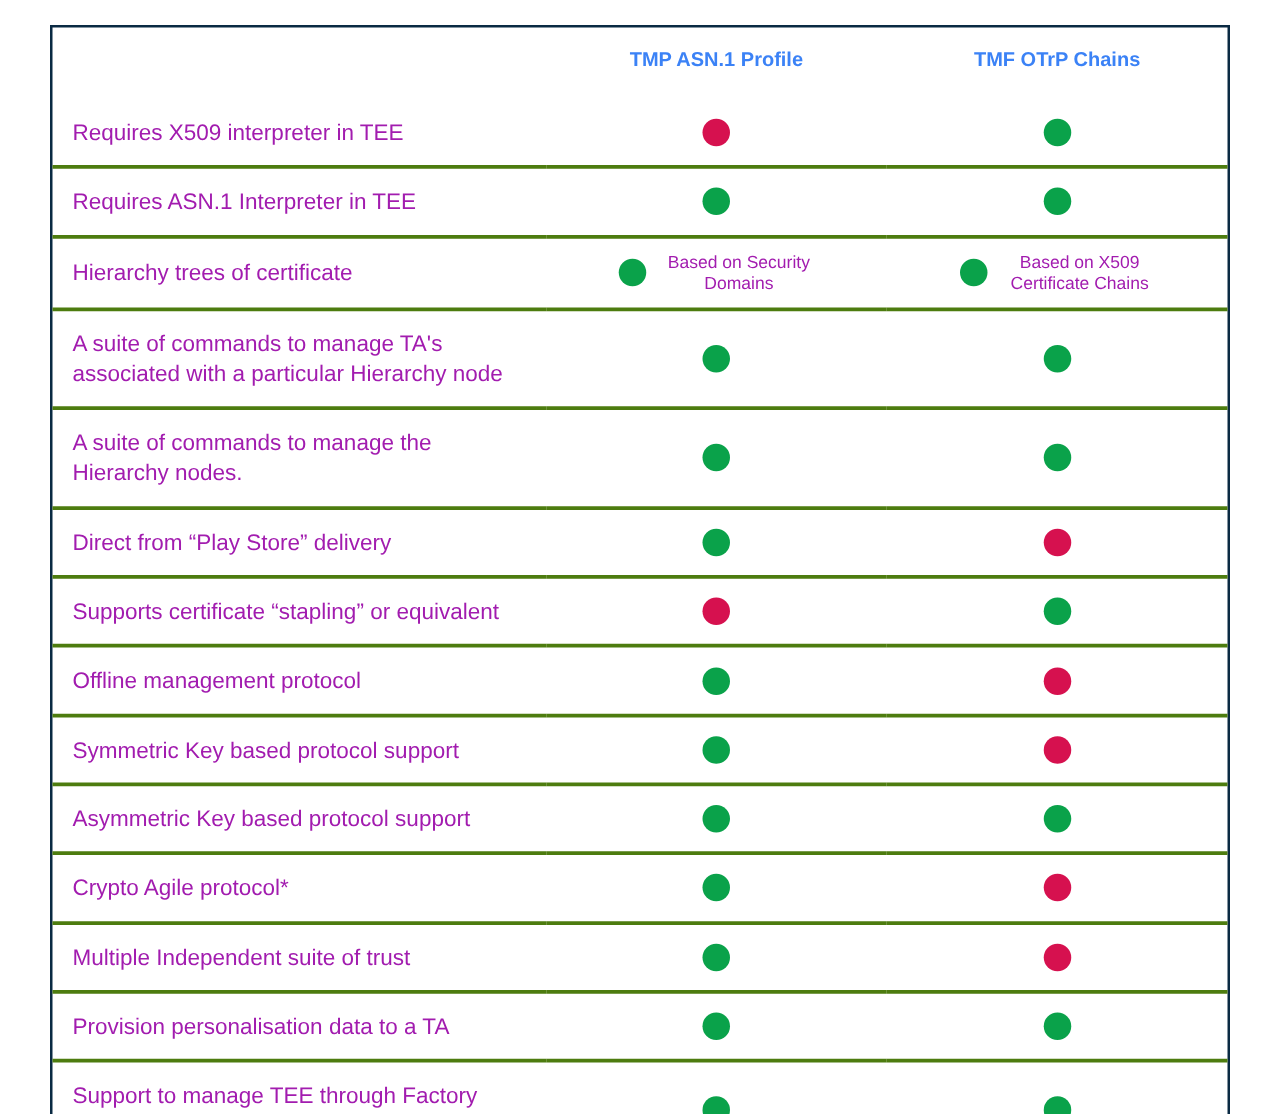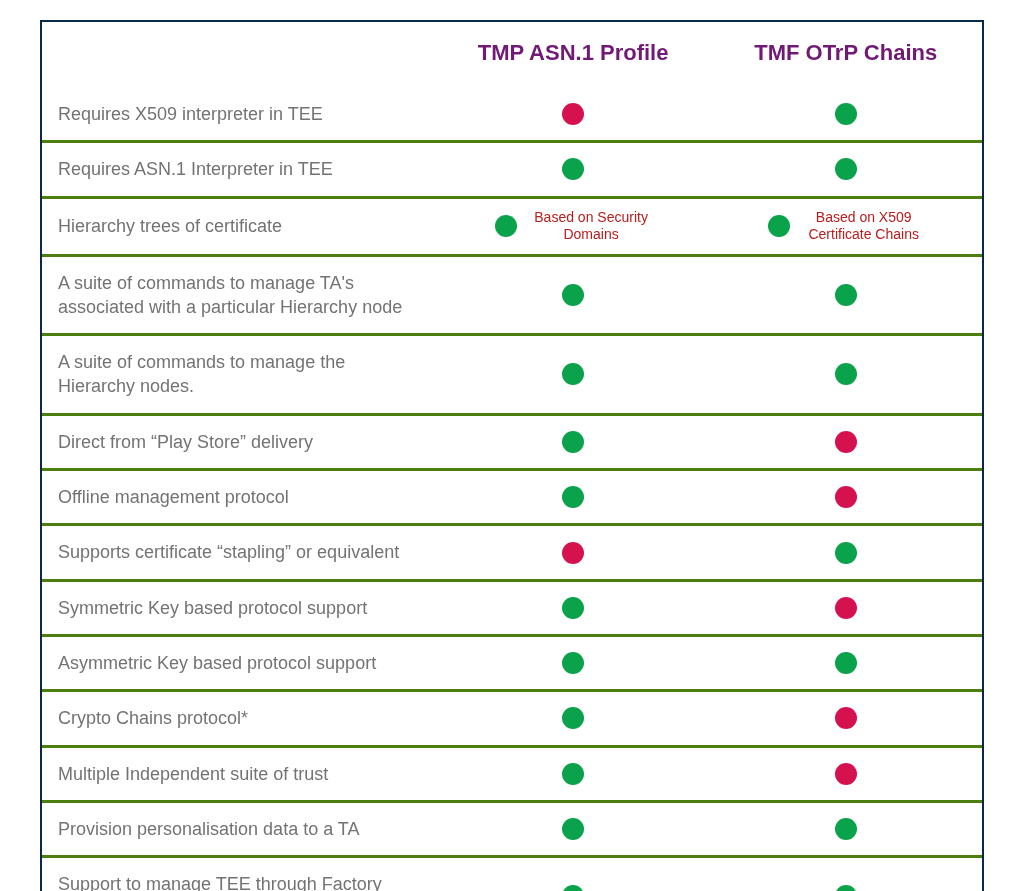--- a/index.html
+++ b/index.html
@@ -16,29 +16,29 @@
       width: 100%;
       border-collapse: collapse;
     }
     th, td {
       border-top: 3px solid #4d7c0f;
       padding: 0;
       vertical-align: middle;
     }
     tr:first-child th, tr:first-child td { border-top: none; }
     th {
-      color: #701a75;
+      color: #3b82f6;
       font-weight: 600;
-      font-size: 22px;
+      font-size: 16px;
       text-align: center;
       padding: 18px 8px 22px;
     }
     th.lbl { text-align: left; }
     td.lbl {
-      color: #737373;
+      color: #a21caf;
       font-size: 18px;
       font-weight: 400;
       text-align: left;
       padding: 14px 12px 14px 16px;
       line-height: 1.35;
       width: 42%;
     }
     td.col {
       width: 29%;
       text-align: center;
@@ -53,21 +53,21 @@
     .dot {
       width: 22px;
       height: 22px;
       border-radius: 50%;
       flex: 0 0 auto;
       display: inline-block;
     }
     .dot.green { background: #0aa24a; }
     .dot.red   { background: #d6114f; }
     .note {
-      color: #b91c1c;
+      color: #a21caf;
       font-size: 14px;
       line-height: 1.25;
       text-align: center;
       max-width: 120px;
     }
   </style>
 </head>
 <body>
 
 <div class="table-wrap">
@@ -154,46 +154,46 @@
               <span class="dot green"></span>
             </div>
           </td>
           <td class="col">
             <div class="cell">
               <span class="dot red"></span>
             </div>
           </td>
         </tr>
         <tr>
+          <td class="lbl">Supports certificate “stapling” or equivalent</td>
+          <td class="col">
+            <div class="cell">
+              <span class="dot red"></span>
+            </div>
+          </td>
+          <td class="col">
+            <div class="cell">
+              <span class="dot green"></span>
+            </div>
+          </td>
+        </tr>
+        <tr>
           <td class="lbl">Offline management protocol</td>
           <td class="col">
             <div class="cell">
               <span class="dot green"></span>
             </div>
           </td>
           <td class="col">
             <div class="cell">
               <span class="dot red"></span>
             </div>
           </td>
         </tr>
         <tr>
-          <td class="lbl">Supports certificate “stapling” or equivalent</td>
-          <td class="col">
-            <div class="cell">
-              <span class="dot red"></span>
-            </div>
-          </td>
-          <td class="col">
-            <div class="cell">
-              <span class="dot green"></span>
-            </div>
-          </td>
-        </tr>
-        <tr>
           <td class="lbl">Symmetric Key based protocol support</td>
           <td class="col">
             <div class="cell">
               <span class="dot green"></span>
             </div>
           </td>
           <td class="col">
             <div class="cell">
               <span class="dot red"></span>
             </div>
@@ -206,21 +206,21 @@
               <span class="dot green"></span>
             </div>
           </td>
           <td class="col">
             <div class="cell">
               <span class="dot green"></span>
             </div>
           </td>
         </tr>
         <tr>
-          <td class="lbl">Crypto Chains protocol*</td>
+          <td class="lbl">Crypto Agile protocol*</td>
           <td class="col">
             <div class="cell">
               <span class="dot green"></span>
             </div>
           </td>
           <td class="col">
             <div class="cell">
               <span class="dot red"></span>
             </div>
           </td>

